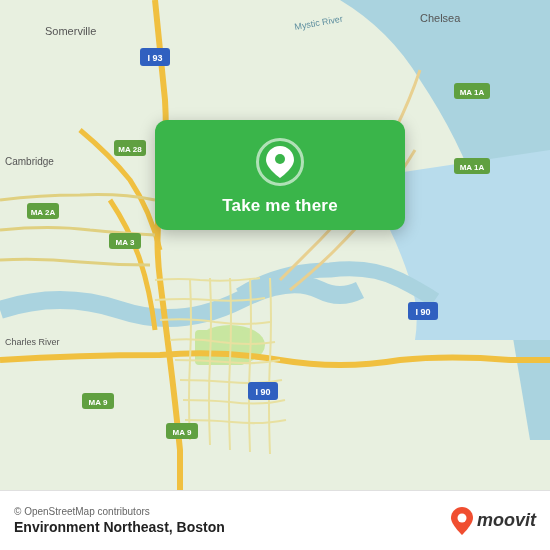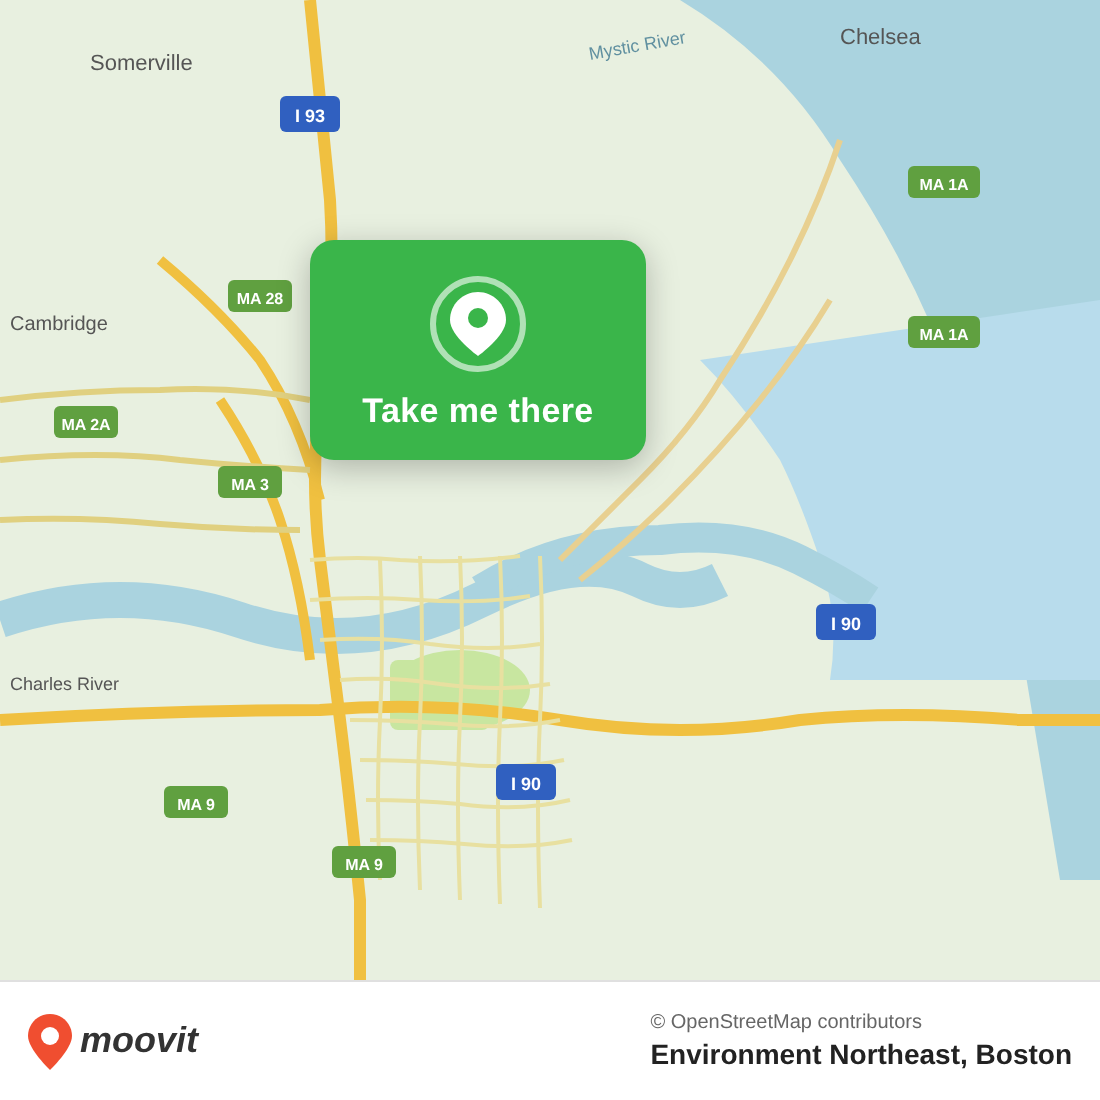--- a/index.html
+++ b/index.html
@@ -25,21 +25,21 @@
       height: 100%;
       position: absolute;
       top: 0; left: 0;
     }
 
     
     #popup-card {
       position: absolute;
       top: 120px;
       left: 155px;
-      width: 168px;
+      width: 250px;
       background: #3ab54a;
       border-radius: 12px;
       display: flex;
       flex-direction: column;
       align-items: center;
       padding: 18px 20px 14px 20px;
       box-shadow: 0 4px 16px rgba(0,0,0,0.25);
       z-index: 10;
     }
 
@@ -196,24 +196,24 @@
       <svg width="28" height="32" viewBox="0 0 28 32" xmlns="http://www.w3.org/2000/svg">
         <path d="M14 0 C6.268 0 0 6.268 0 14 C0 22 14 32 14 32 C14 32 28 22 28 14 C28 6.268 21.732 0 14 0 Z" fill="white"></path>
         <circle cx="14" cy="13" r="5" fill="#3ab54a"></circle>
       </svg>
     </div>
     <div id="popup-label">Take me there</div>
   </div>
 </div>
 
 <div id="bottom-bar">
+  <div id="bottom-left">
+    <span id="osm-credit">© OpenStreetMap contributors</span>
+    <span id="location-name">Environment Northeast, Boston</span>
+  </div>
   <div id="moovit-logo">
     <svg id="moovit-pin" width="22" height="28" viewBox="0 0 22 28" xmlns="http://www.w3.org/2000/svg">
       <path d="M11 0 C4.925 0 0 4.925 0 11 C0 17.5 11 28 11 28 C11 28 22 17.5 22 11 C22 4.925 17.075 0 11 0 Z" fill="#f04e30"></path>
       <circle cx="11" cy="11" r="4.5" fill="white"></circle>
     </svg>
     <span id="moovit-text">moovit</span>
   </div>
-  <div id="bottom-left">
-    <span id="osm-credit">© OpenStreetMap contributors</span>
-    <span id="location-name">Environment Northeast, Boston</span>
-  </div>
 </div>
 
 </body></html>

